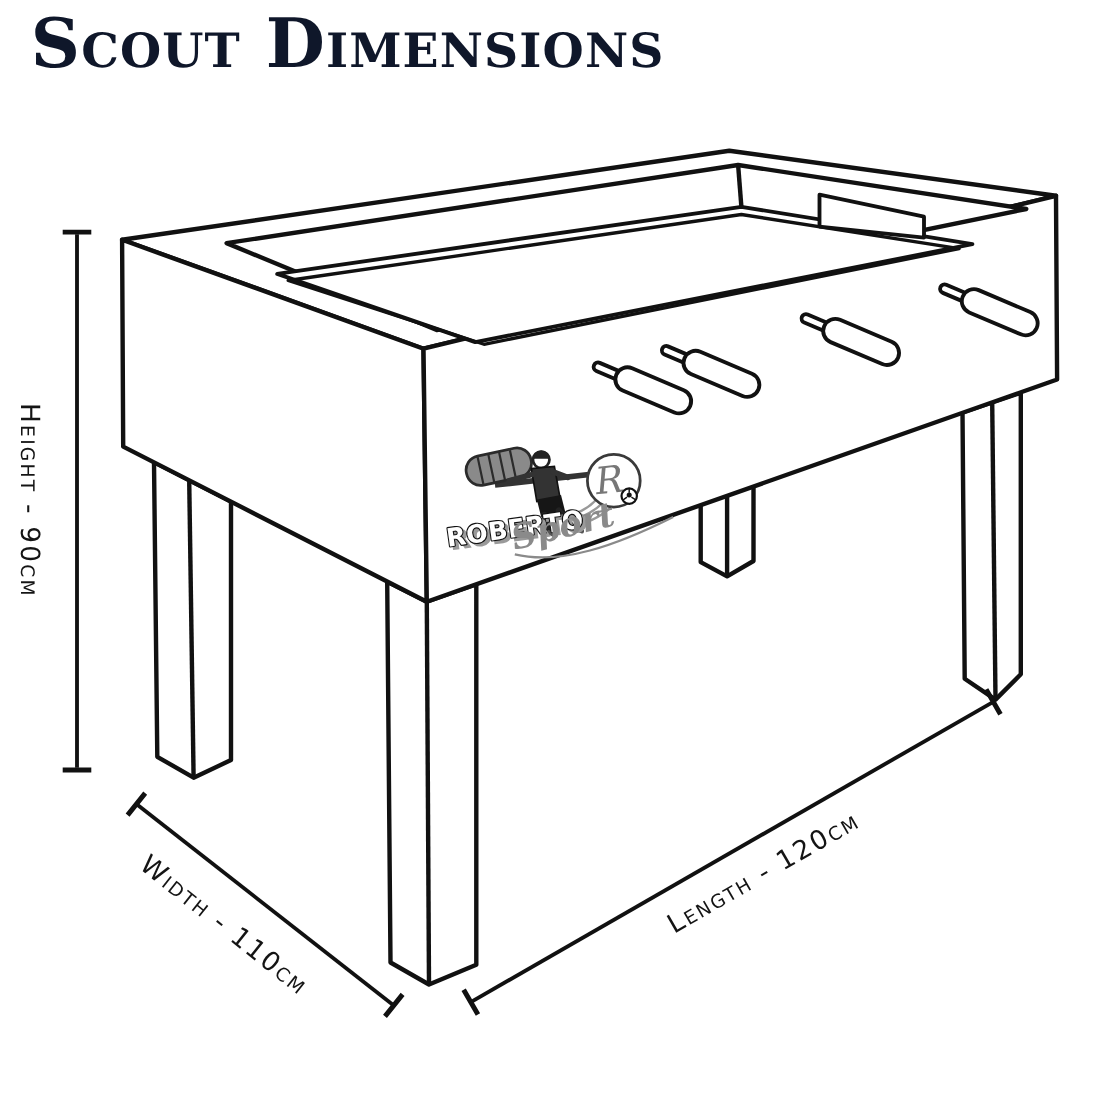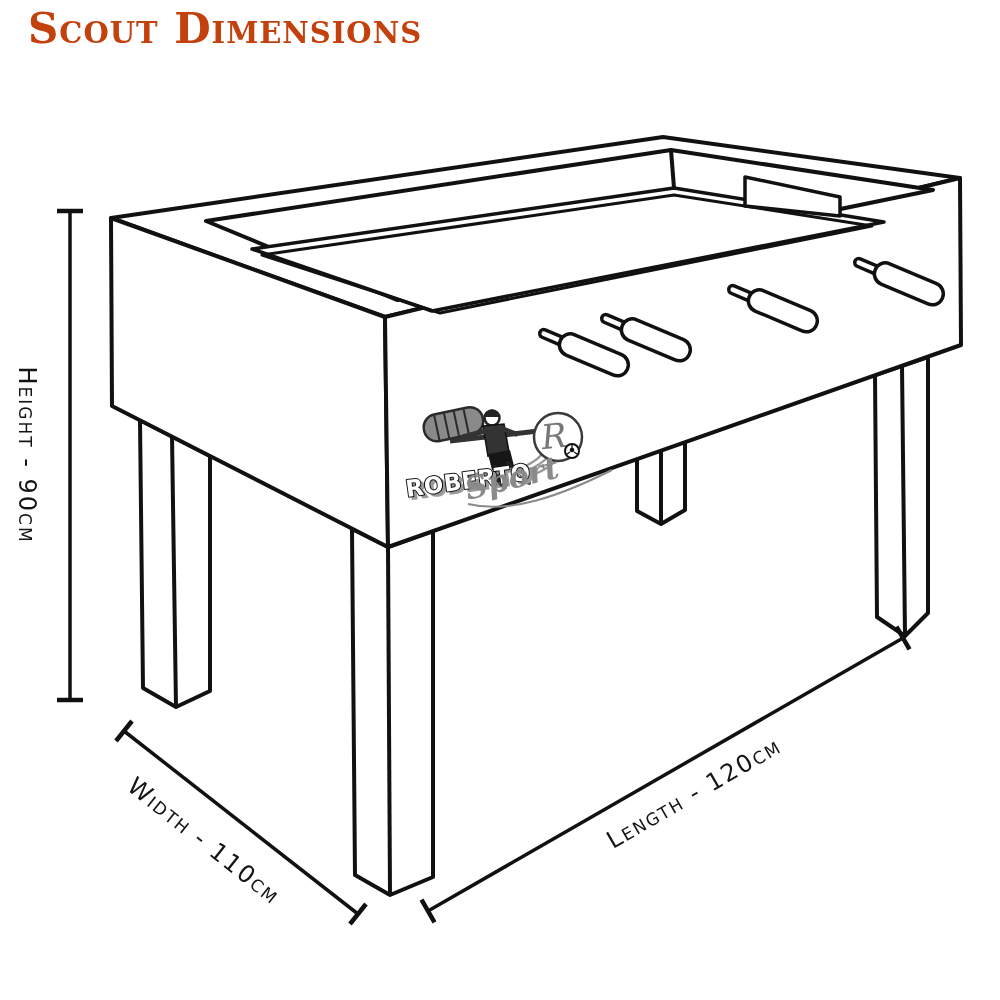--- a/index.html
+++ b/index.html
@@ -1,22 +1,22 @@
 <!DOCTYPE html>
 <html><head>
 <meta charset="utf-8">
 <style>
   html,body{margin:0;padding:0;background:#ffffff;}
   body{width:1000px;height:1000px;overflow:hidden;
        font-family:"DejaVu Sans","Liberation Sans",sans-serif;color:#111;}
   .canvas{position:relative;width:1000px;height:1000px;background:#fff;}
   .page-title{position:absolute;left:28px;top:6px;margin:0;
               font-family:"DejaVu Serif","Liberation Serif",serif;
-              font-weight:700;font-size:42px;line-height:1.1;
-              font-variant:small-caps;letter-spacing:1px;color:#c2410c;}
+              font-weight:700;font-size:62px;line-height:1.1;
+              font-variant:small-caps;letter-spacing:1px;color:#0f172a;}
   svg.drawing{position:absolute;left:0;top:0;}
   .dim-label{position:absolute;font-size:24px;letter-spacing:2px;
              font-variant:small-caps;color:#141414;text-align:center;
              white-space:nowrap;}
   .dim-label.height{left:-103px;top:441px;width:260px;transform:rotate(90deg);}
   .dim-label.width{left:84px;top:827px;width:240px;transform:rotate(38.5deg);}
   .dim-label.length{left:564px;top:779px;width:260px;transform:rotate(-30deg);}
 </style>
 </head>
 <body>

